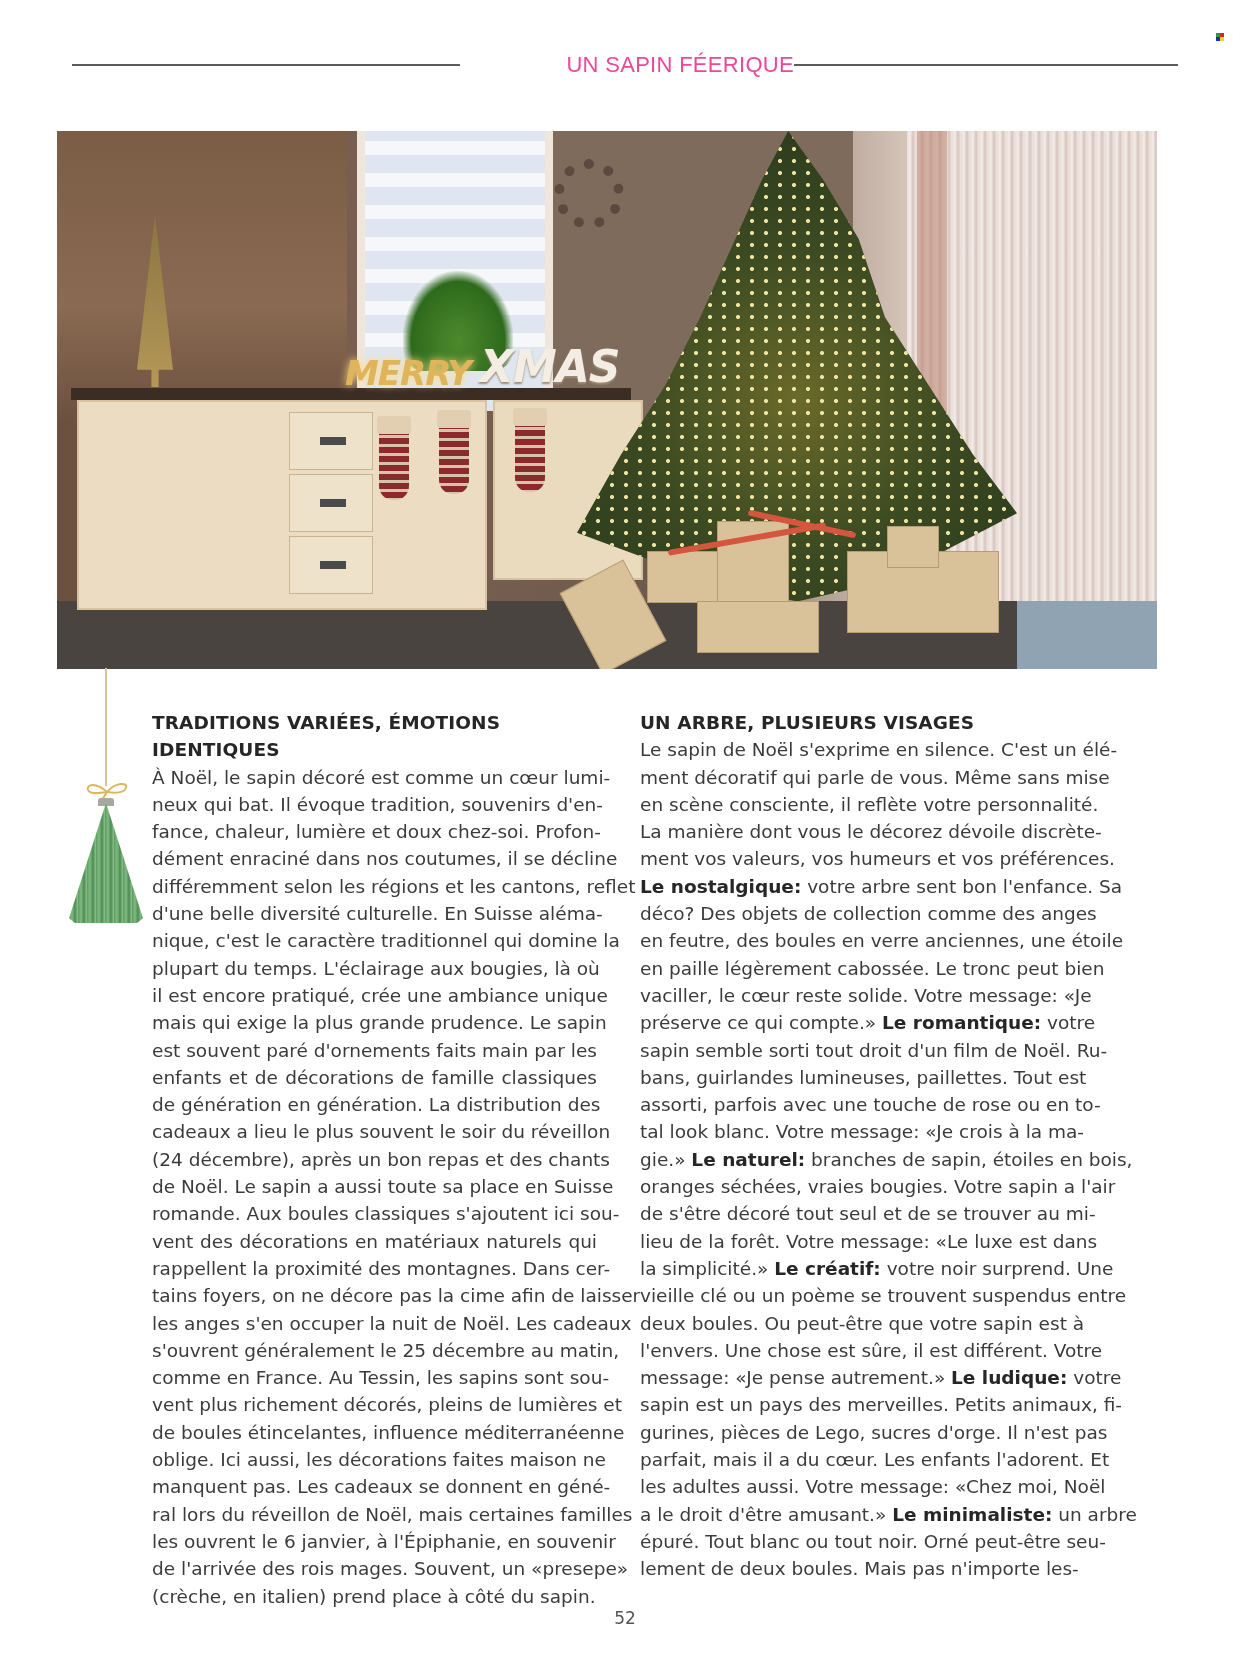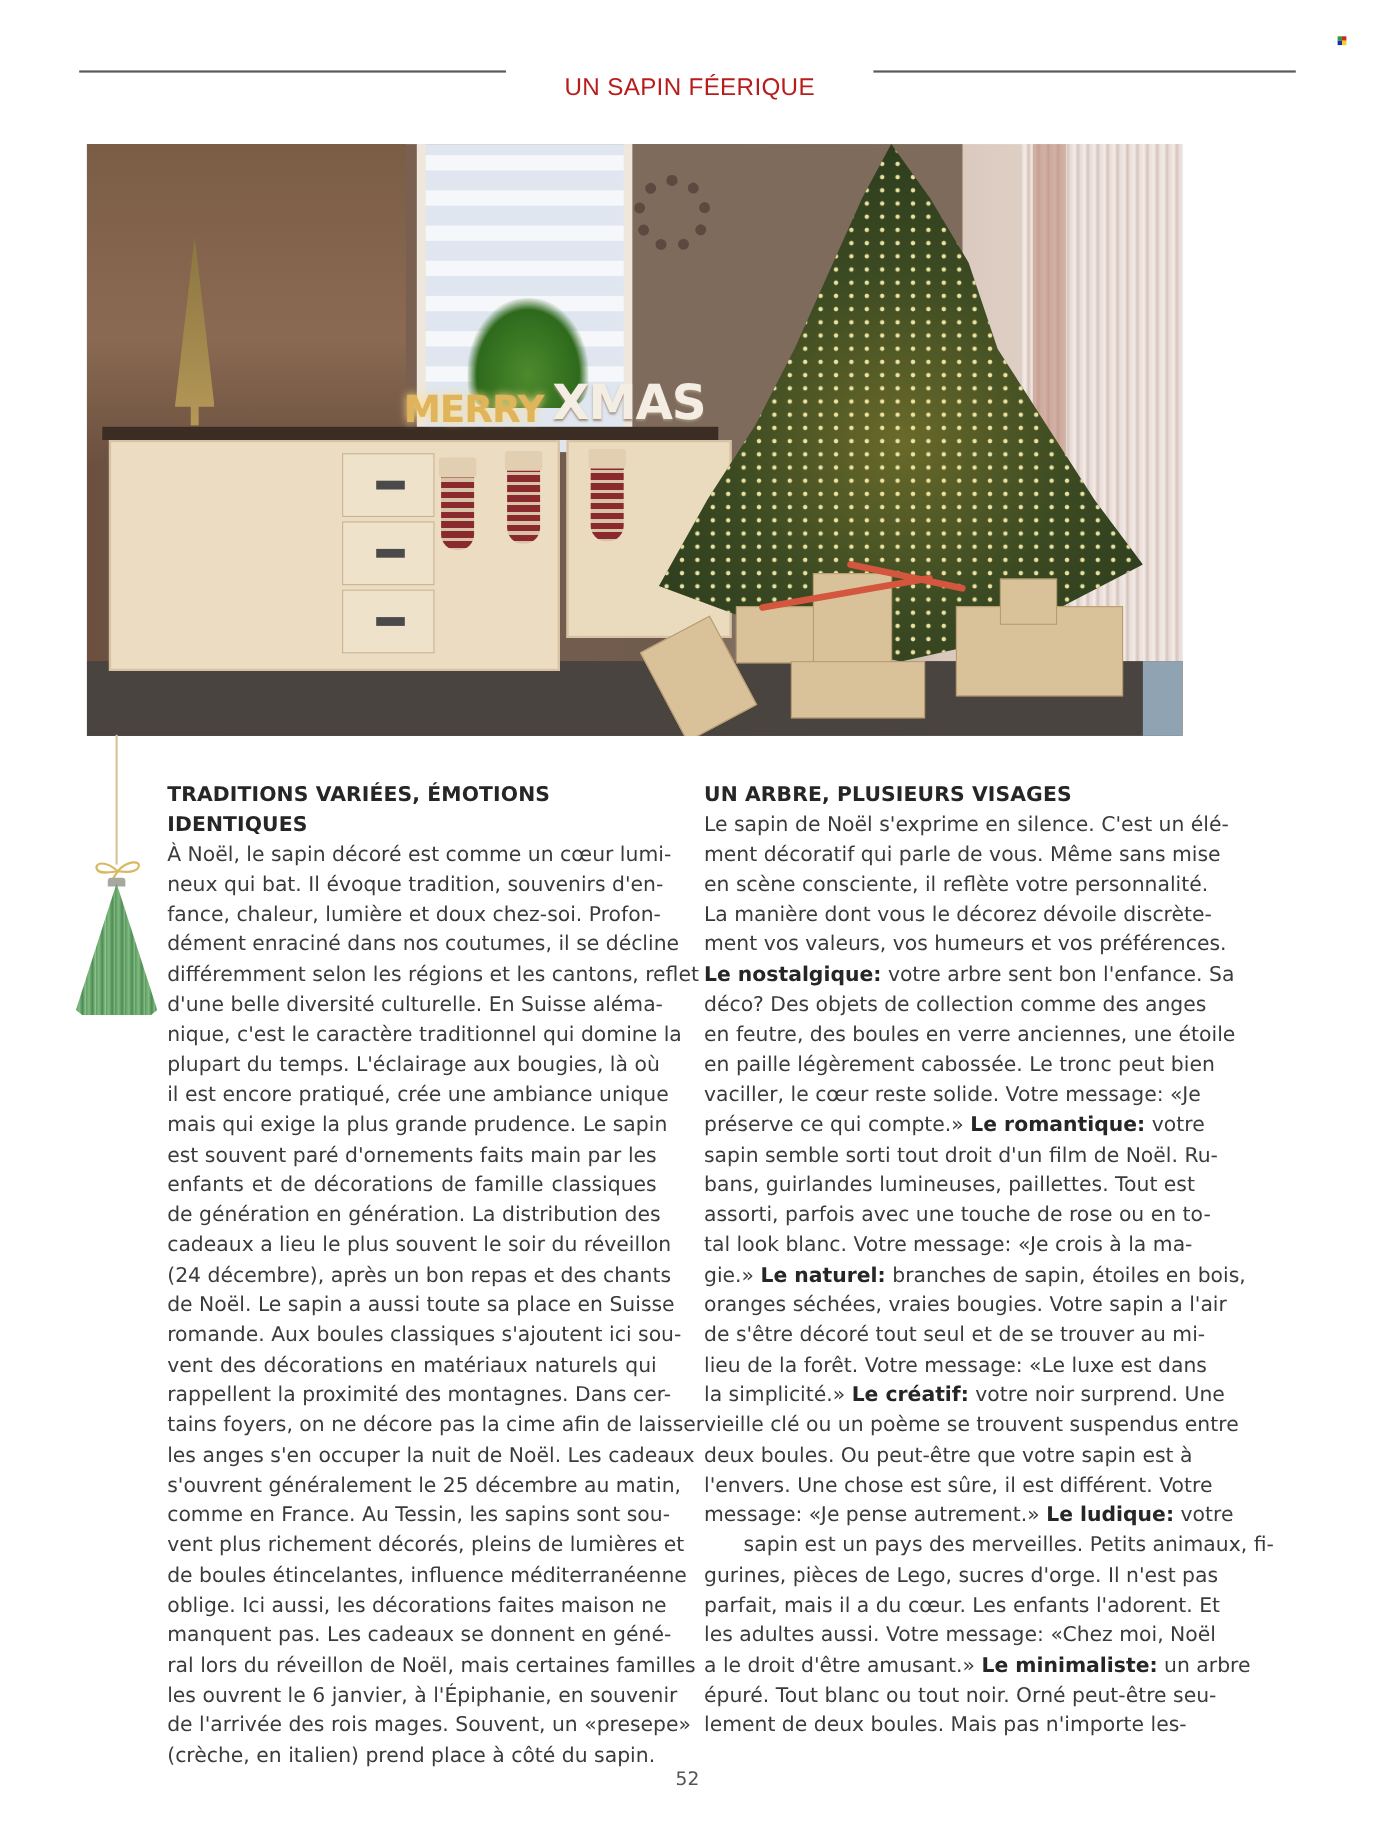--- a/index.html
+++ b/index.html
@@ -3,29 +3,29 @@
 <meta charset="utf-8">
 <style>
   html, body { margin: 0; padding: 0; background: #ffffff; }
   body { width: 1250px; height: 1667px; position: relative; overflow: hidden;
          font-family: "DejaVu Sans", "Liberation Sans", sans-serif; color: #3a3a3a; }
 
   .header { position: absolute; top: 50px; left: 72px; width: 1106px; height: 30px; }
   .header .rule { position: absolute; top: 14px; height: 2px; background: #5a5a5a; }
   .header .rule.left { left: 0; width: 388px; }
   .header .rule.right { left: 722px; width: 384px; }
-  .header .title { position: absolute; left: 388px; width: 334px; top: 14px; text-align: center;
+  .header .title { position: absolute; left: 388px; width: 334px; top: 0; text-align: right;
                    font-family: "Liberation Sans", sans-serif; font-size: 22px; font-weight: 300;
-                   letter-spacing: 0.3px; color: #b91c1c; line-height: 30px; }
+                   letter-spacing: 0.3px; color: #ec4899; line-height: 30px; }
 
   .color-mark { position: absolute; left: 1216px; top: 33px; width: 8px; height: 8px; }
   .color-mark span { position: absolute; width: 4px; height: 4px; }
 
-  .photo { position: absolute; left: 79px; top: 131px; width: 996px; height: 538px; overflow: hidden;
-           background: linear-gradient(90deg, #6b5040 0%, #7a6050 30%, #6d5a4c 55%, #d9c8bc 78%, #e8dcd6 100%); }
+  .photo { position: absolute; left: 57px; top: 131px; width: 1100px; height: 538px; overflow: hidden;
+           background: linear-gradient(90deg, #6b5040 0%, #7a6050 30%, #6d5a4c 55%, #d9c8bc 78%, #e8dcd6 100%); font-style: italic; }
   .photo .wall-left { position:absolute; left:0; top:0; width:290px; height:290px;
            background: linear-gradient(180deg,#7b5c45 0%,#8a6a52 60%,#6c5140 100%); }
   .photo .window { position:absolute; left:300px; top:0; width:180px; height:280px; background:#dfe6ef;
            border-left:8px solid #efe6dc; border-right:8px solid #efe6dc; }
   .photo .window .slat { position:absolute; left:0; width:100%; height:14px; background:#f5f7fb; }
   .photo .wall-mid { position:absolute; left:496px; top:0; width:300px; height:300px; background:#7e6b5c; }
   .photo .curtains { position:absolute; left:850px; top:0; width:257px; height:538px;
            background: repeating-linear-gradient(90deg,#e9ddd8 0px,#f4ece8 3px,#d6c4bc 6px,#efe6e2 9px); }
   .photo .curtain-edge { position:absolute; left:860px; top:0; width:30px; height:480px; background:#b88270; opacity:.55; }
   .photo .floor { position:absolute; left:0; top:470px; width:1107px; height:68px; background:#4a4440; }
@@ -212,21 +212,21 @@
       <span class="line"><span style="white-space: pre;">tal look blanc. Votre message: «Je crois à la ma-</span></span>
       <span class="line"><span style="white-space: pre;">gie.» </span><b style="white-space: pre;">Le naturel:</b><span style="white-space: pre;"> branches de sapin, étoiles en bois,</span></span>
       <span class="line"><span style="white-space: pre;">oranges séchées, vraies bougies. Votre sapin a l'air</span></span>
       <span class="line"><span style="white-space: pre;">de s'être décoré tout seul et de se trouver au mi-</span></span>
       <span class="line"><span style="white-space: pre;">lieu de la forêt. Votre message: «Le luxe est dans</span></span>
       <span class="line"><span style="white-space: pre;">la simplicité.» </span><b style="white-space: pre;">Le créatif:</b><span style="white-space: pre;"> votre noir surprend. Une</span></span>
       <span class="line"><span style="white-space: pre;">vieille clé ou un poème se trouvent suspendus entre</span></span>
       <span class="line"><span style="white-space: pre;">deux boules. Ou peut-être que votre sapin est à</span></span>
       <span class="line"><span style="white-space: pre;">l'envers. Une chose est sûre, il est différent. Votre</span></span>
       <span class="line"><span style="white-space: pre;">message: «Je pense autrement.» </span><b style="white-space: pre;">Le ludique:</b><span style="white-space: pre;"> votre</span></span>
-      <span class="line"><span style="white-space: pre; margin-left: 36px;">sapin est un pays des merveilles. Petits animaux, fi-</span></span>
+      <span class="line"><span style="white-space: pre;">sapin est un pays des merveilles. Petits animaux, fi-</span></span>
       <span class="line"><span style="white-space: pre;">gurines, pièces de Lego, sucres d'orge. Il n'est pas</span></span>
       <span class="line"><span style="white-space: pre;">parfait, mais il a du cœur. Les enfants l'adorent. Et</span></span>
       <span class="line"><span style="white-space: pre;">les adultes aussi. Votre message: «Chez moi, Noël</span></span>
       <span class="line"><span style="white-space: pre;">a le droit d'être amusant.» </span><b style="white-space: pre;">Le minimaliste:</b><span style="white-space: pre;"> un arbre</span></span>
       <span class="line"><span style="white-space: pre;">épuré. Tout blanc ou tout noir. Orné peut-être seu-</span></span>
       <span class="line last"><span style="white-space: pre;">lement de deux boules. Mais pas n'importe les-</span></span>
     </div>
 </div>
 
 <div class="page-num">52</div>

